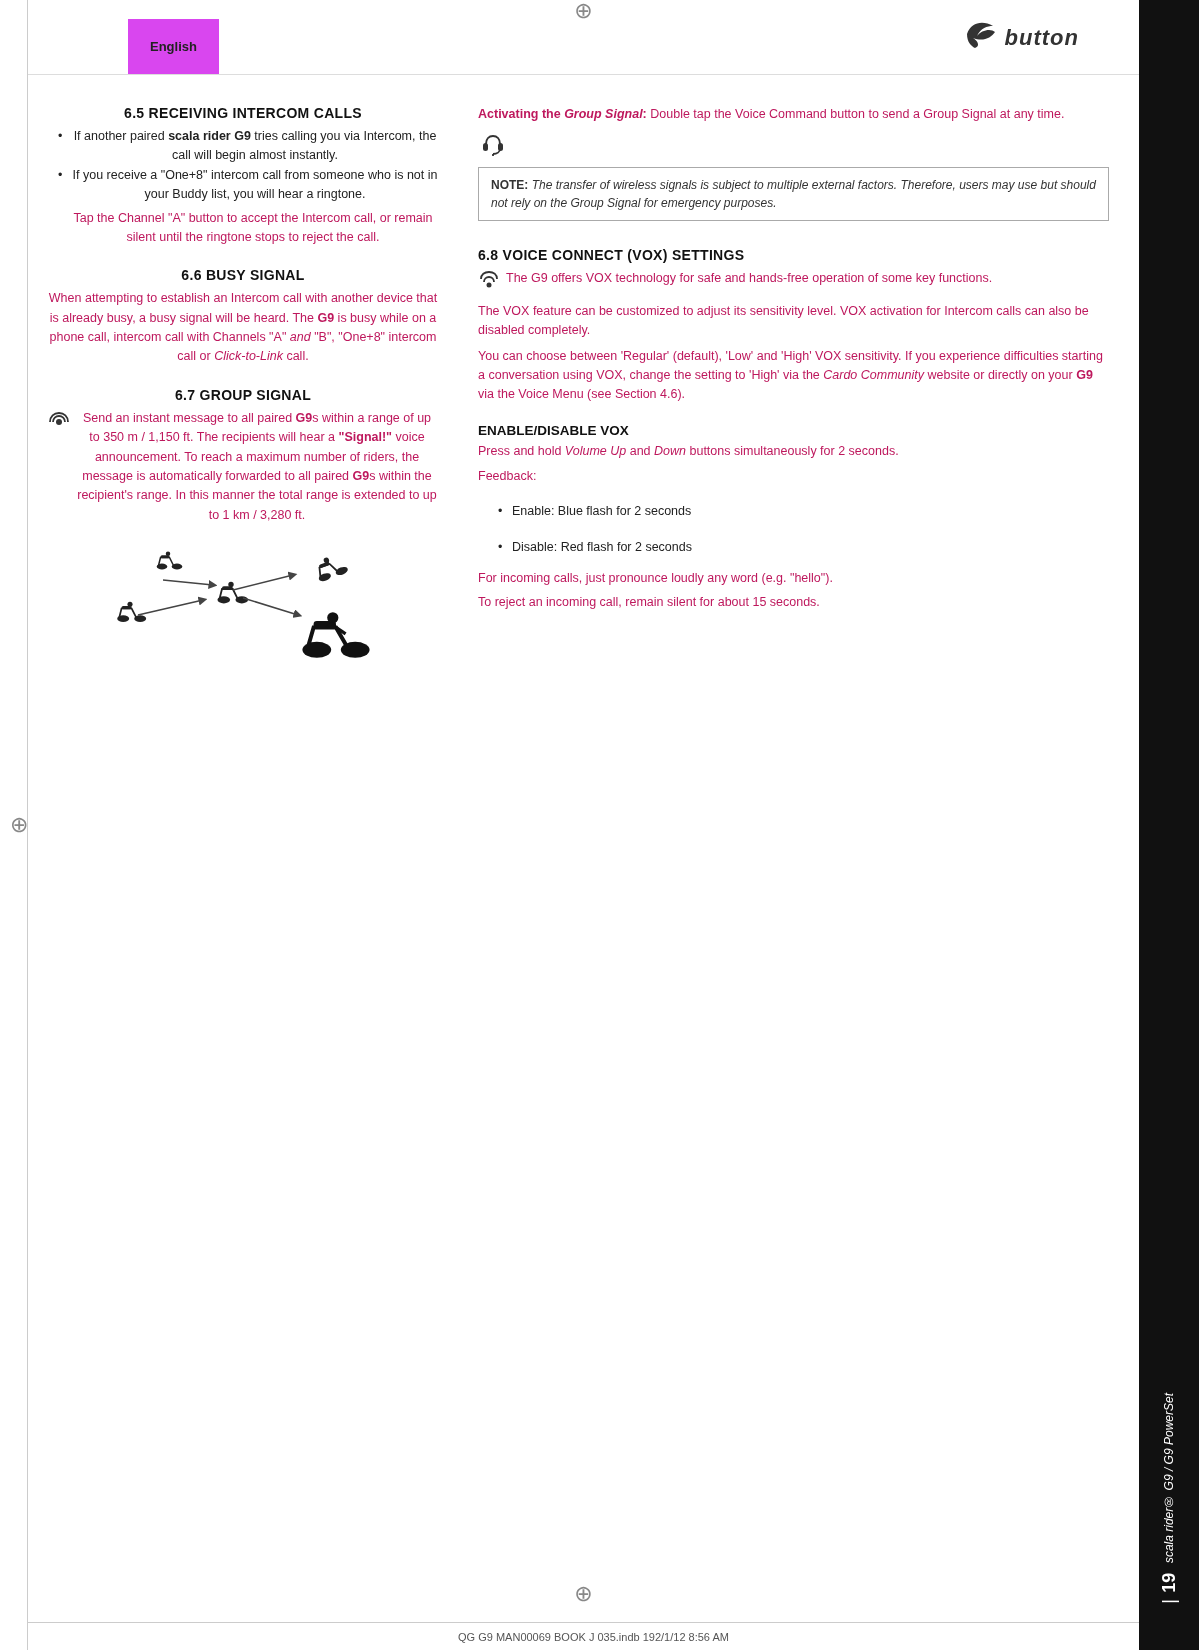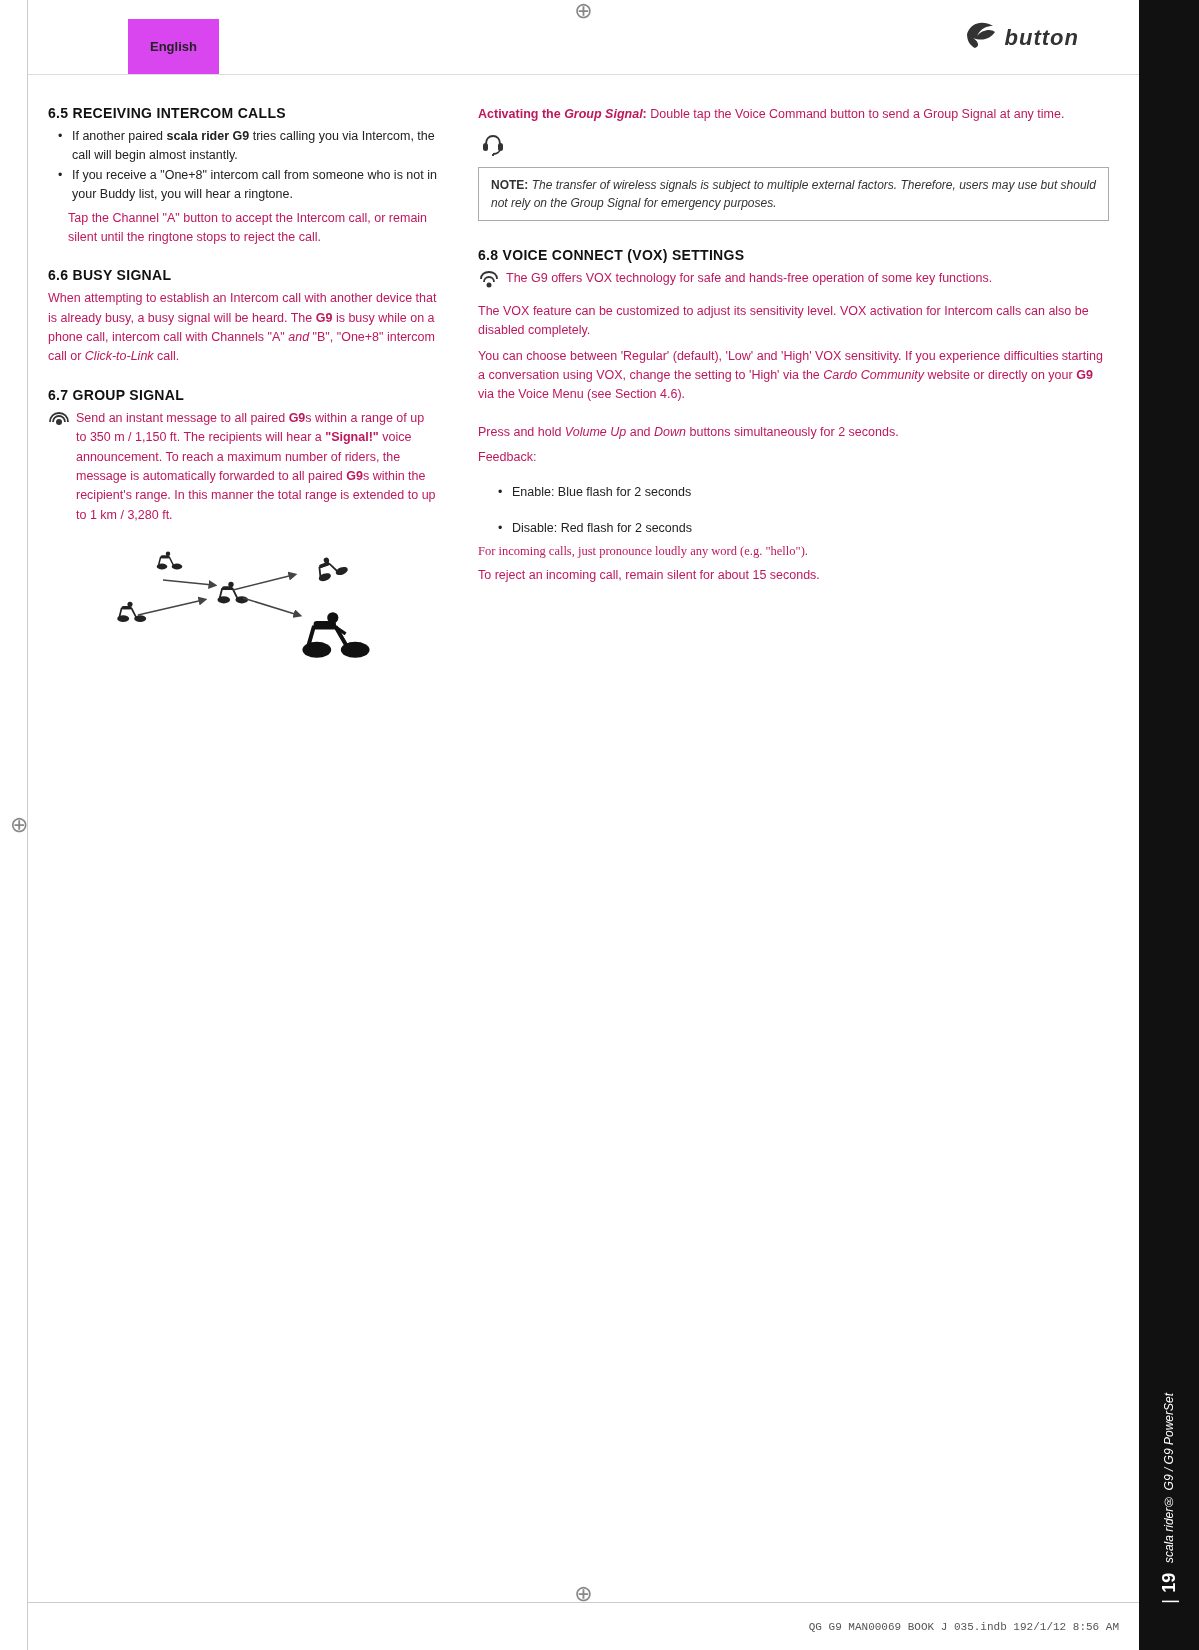--- a/index.html
+++ b/index.html
@@ -68,20 +68,21 @@
     }
 
     
     .col-left {
       width: 420px;
       flex-shrink: 0;
       padding: 10px 20px 10px 10px;
       display: flex;
       flex-direction: column;
       gap: 12px;
+      text-align: center;
     }
 
     
     .col-right {
       flex: 1;
       padding: 10px 20px 10px 20px;
       display: flex;
       flex-direction: column;
       gap: 10px;
     }
@@ -198,29 +199,28 @@
       text-orientation: mixed;
       transform: rotate(180deg);
       font-size: 12px;
       color: #fff;
       margin-bottom: 10px;
       font-style: italic;
     }
 
     
     .bottom-footer {
-      height: 48px;
-      display: flex;
-      align-items: center;
-      justify-content: flex-end;
+      height: 28px;
+      display: flex;
+      align-items: center;
+      justify-content: center;
       padding: 0 20px 0 40px;
       border-top: 1px solid #ccc;
       font-size: 11px;
       color: #555;
-      font-family: Liberation Mono, monospace;
     }
 
     
     .illustration-area {
       margin-top: 10px;
       height: 130px;
       display: flex;
       align-items: center;
       justify-content: center;
     }
@@ -426,29 +426,30 @@
             </svg>
           </span>
           <span>The G9 offers VOX technology for safe and hands-free operation of some key functions.</span>
         </p>
 
         <p style="margin-bottom:6px;">The VOX feature can be customized to adjust its sensitivity level. VOX activation for Intercom calls can also be disabled completely.</p>
         <p>You can choose between 'Regular' (default), 'Low' and 'High' VOX sensitivity. If you experience difficulties starting a conversation using VOX, change the setting to 'High' via the <em>Cardo Community</em> website or directly on your <strong>G9</strong> via the Voice Menu (see Section 4.6).</p>
       </div>
 
       <div class="section-block">
+        <div class="section-sub-heading">ENABLE/DISABLE VOX</div>
         <p style="margin-bottom:6px;">Press and hold <em>Volume Up</em> and <em>Down</em> buttons simultaneously for 2 seconds.</p>
 
         <p style="margin-bottom:4px;">Feedback:</p>
         <ul class="feedback-list">
           <li>Enable: Blue flash for 2 seconds</li>
           <li>Disable: Red flash for 2 seconds</li>
         </ul>
 
-        <p style="margin-top:4px;font-family:Liberation Serif, serif;">For incoming calls, just pronounce loudly any word (e.g. "hello").</p>
+        <p style="margin-top:12px;">For incoming calls, just pronounce loudly any word (e.g. "hello").</p>
         <p style="margin-top:4px;">To reject an incoming call, remain silent for about 15 seconds.</p>
       </div>
 
     </div>
   </div>
 
   <span class="bottom-center-mark">⊕</span>
 
   <div class="bottom-footer">
     <span>QG G9 MAN00069 BOOK J 035.indb   19</span>

